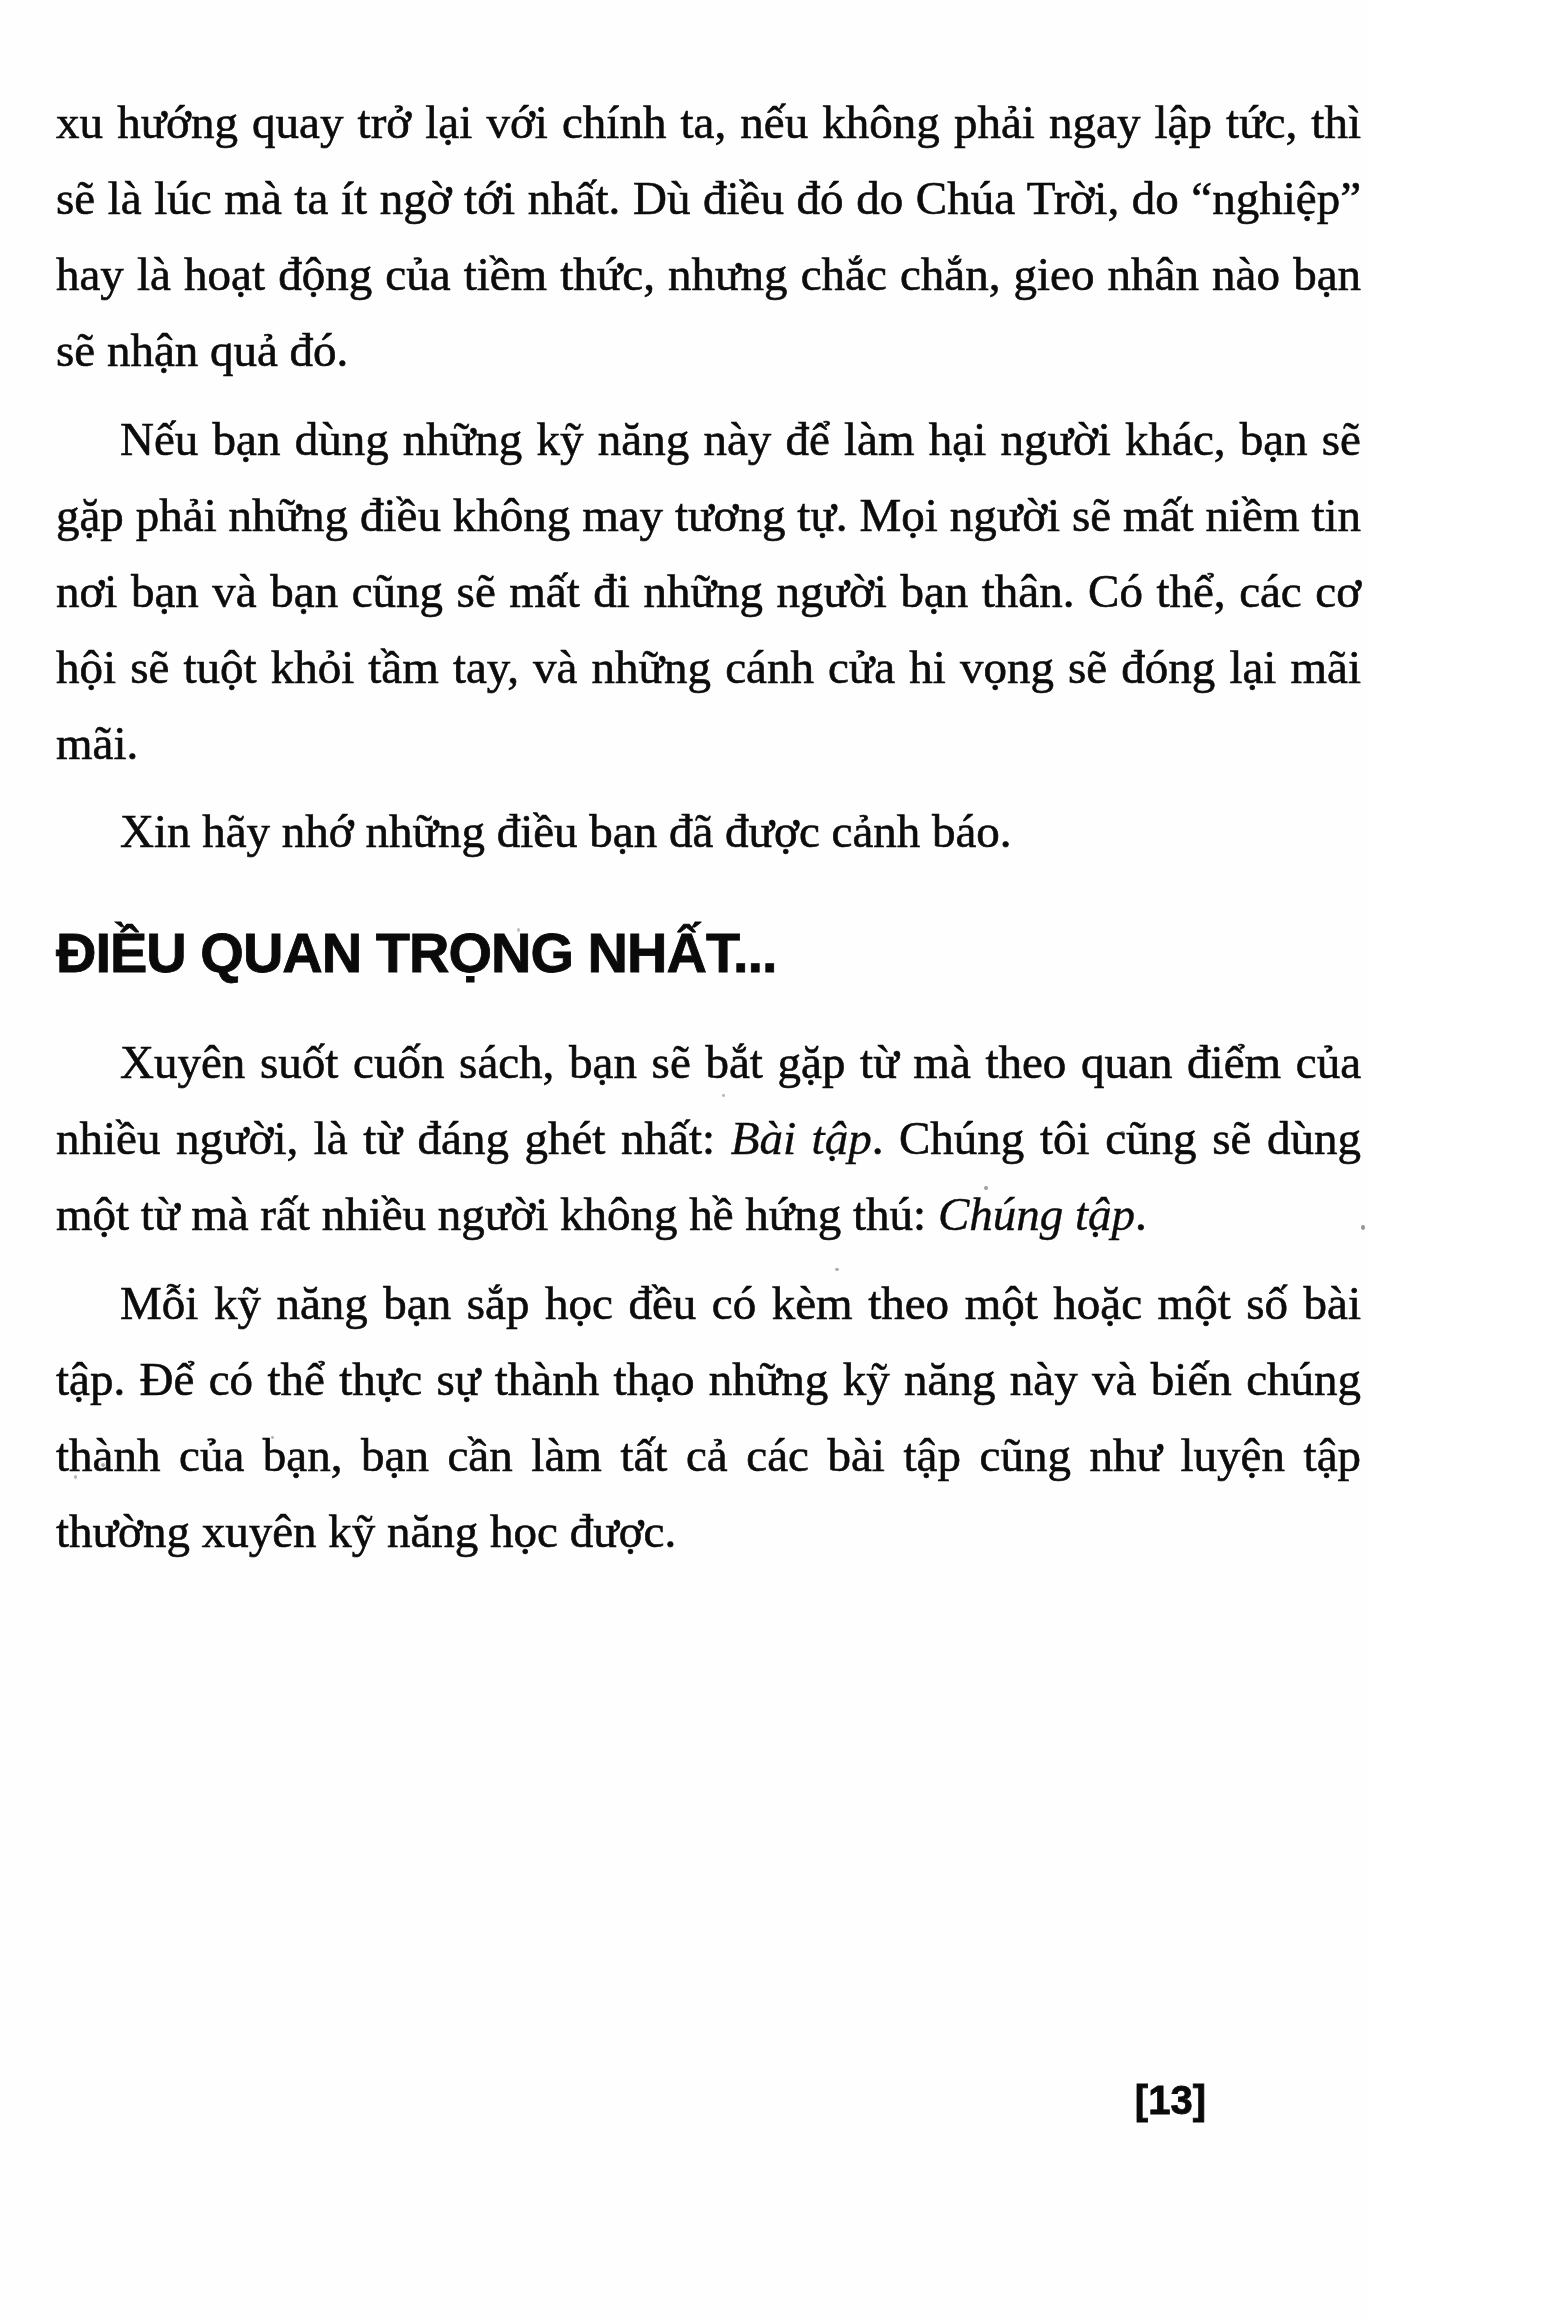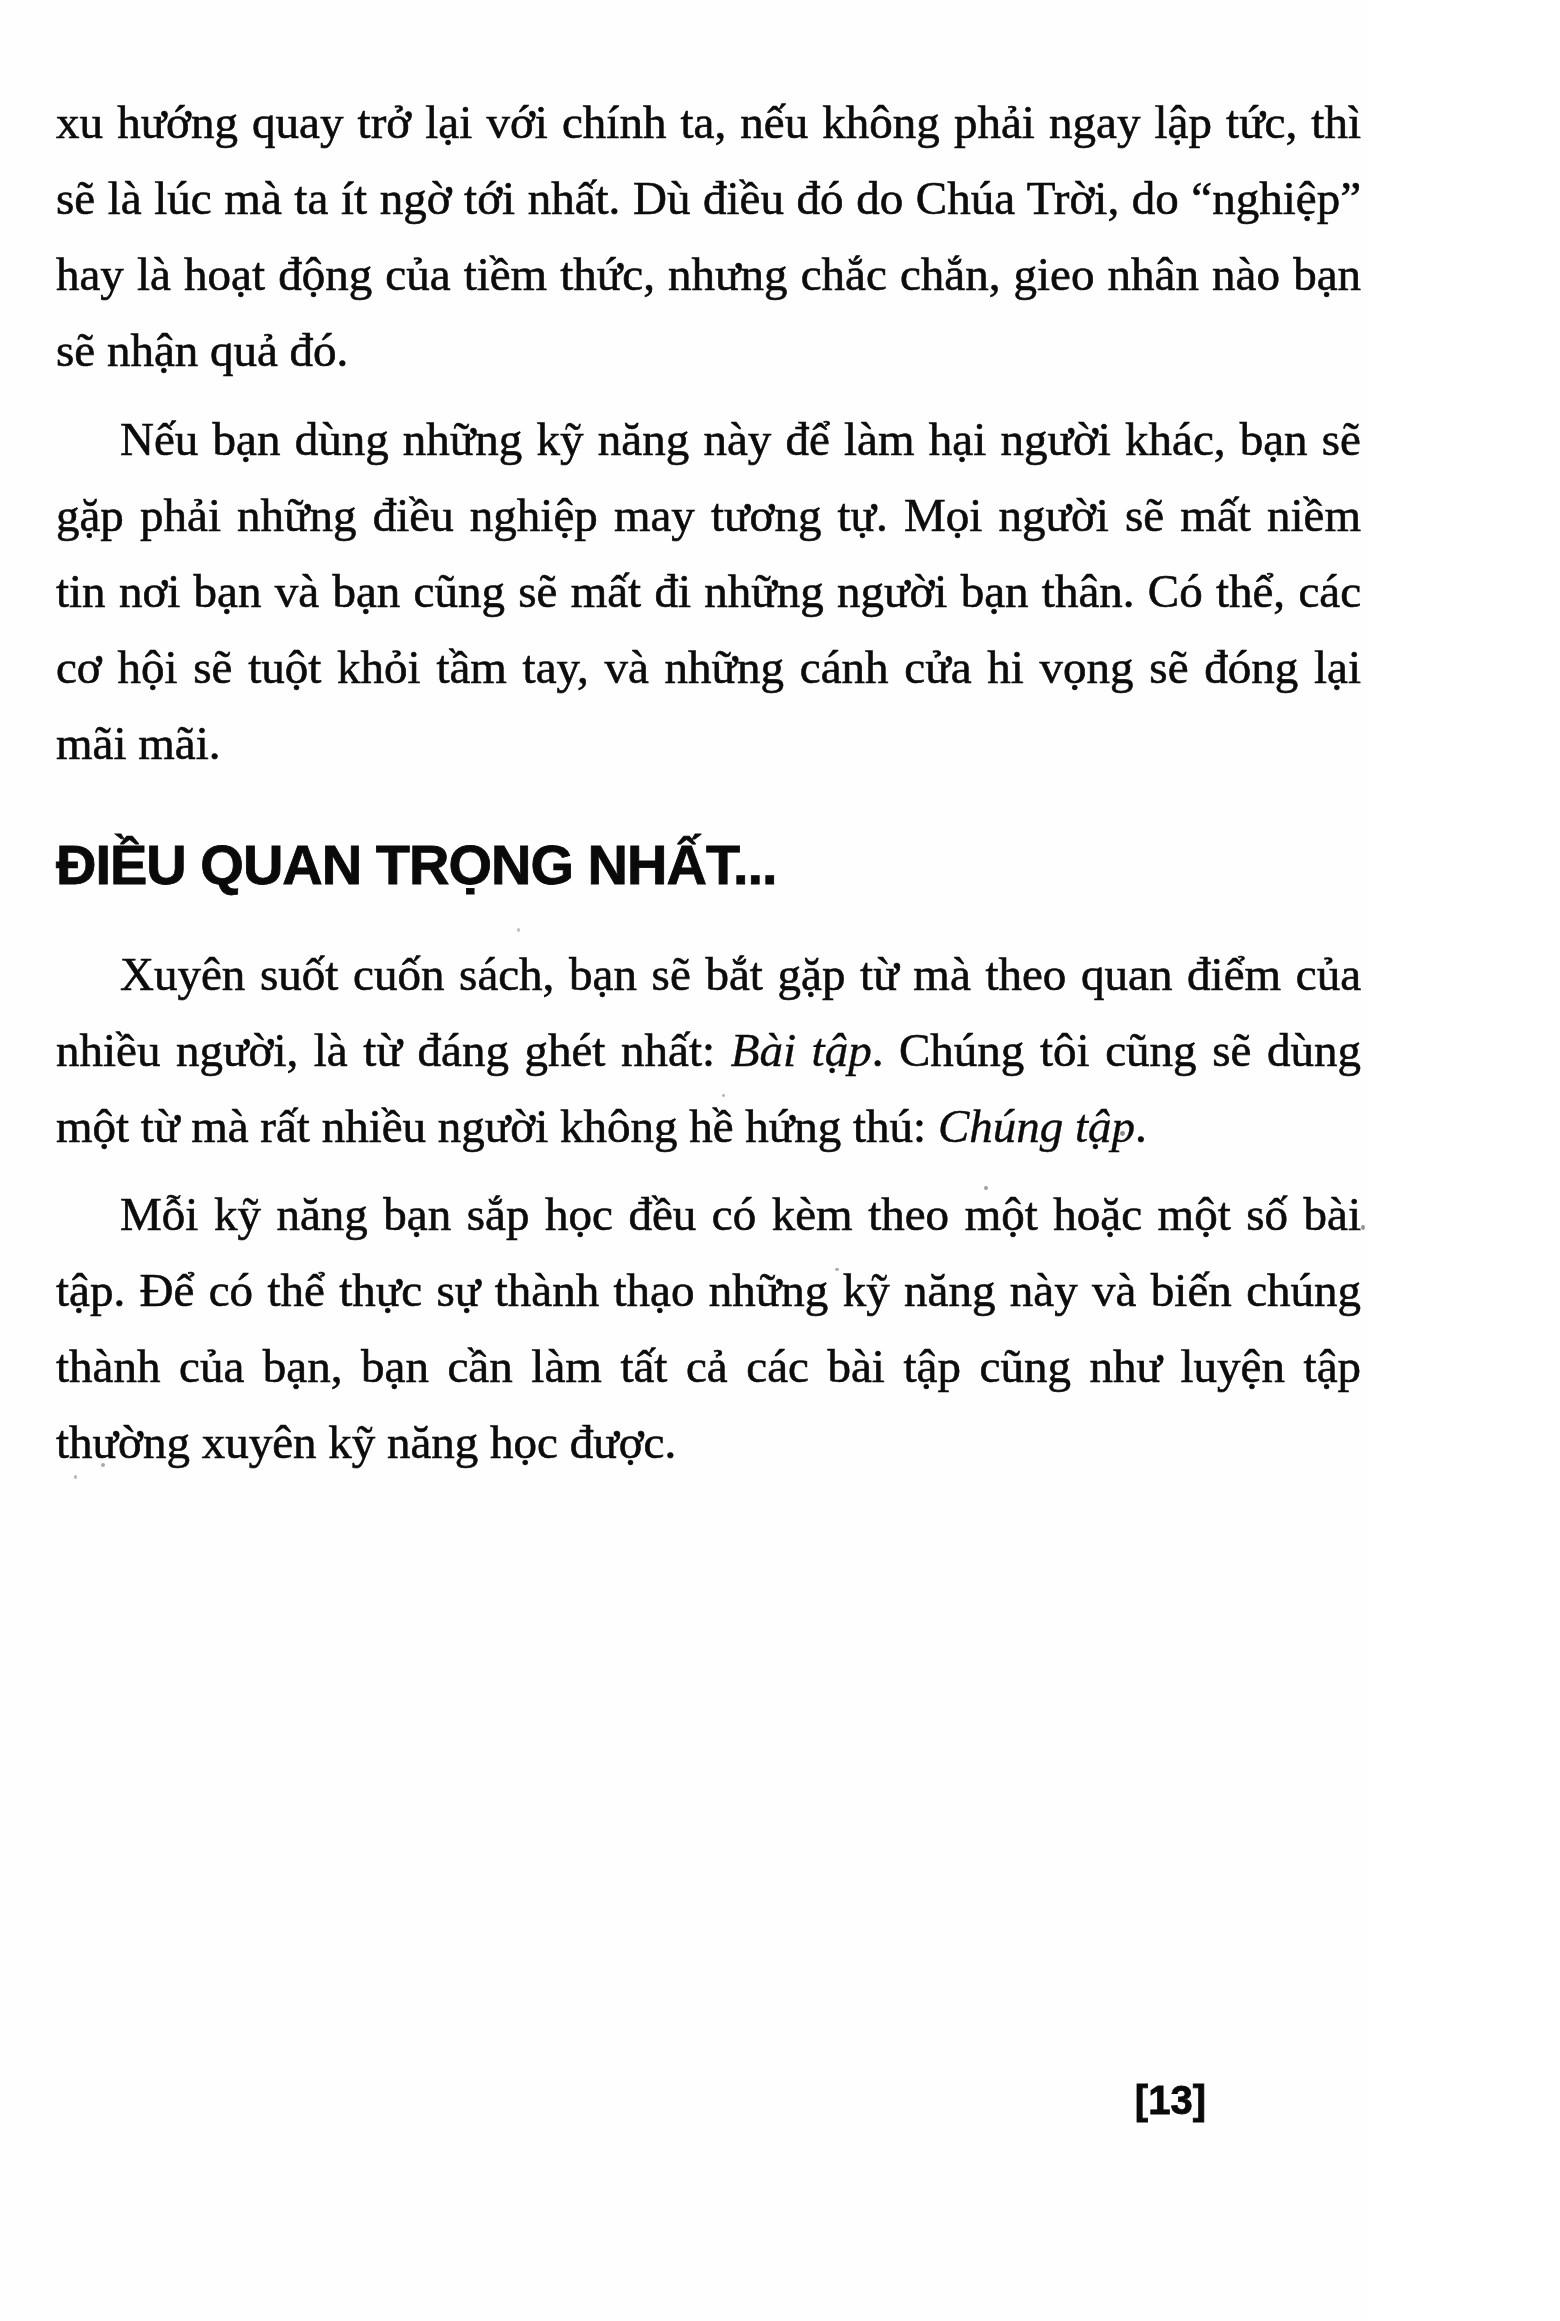--- a/index.html
+++ b/index.html
@@ -76,23 +76,24 @@
 </style>
 </head>
 <body>
 
 <div class="page">
 
   <main class="text-block">
 
     <p class="body-text no-indent">xu hướng quay trở lại với chính ta, nếu không phải ngay lập tức, thì sẽ là lúc mà ta ít ngờ tới nhất. Dù điều đó do Chúa Trời, do “nghiệp” hay là hoạt động của tiềm thức, nhưng chắc chắn, gieo nhân nào bạn sẽ nhận quả đó.</p>
 
-    <p class="body-text indent">Nếu bạn dùng những kỹ năng này để làm hại người khác, bạn sẽ gặp phải những điều nghiệp may tương tự. Mọi người sẽ mất niềm tin nơi bạn và bạn cũng sẽ mất đi những người bạn thân. Có thể, các cơ hội sẽ tuột khỏi tầm tay, và những cánh cửa hi vọng sẽ đóng lại mãi mãi.</p>
+    <p class="body-text indent">Nếu bạn dùng những kỹ năng này để làm hại người khác, bạn sẽ gặp phải những điều không may tương tự. Mọi người sẽ mất niềm tin nơi bạn và bạn cũng sẽ mất đi những người bạn thân. Có thể, các cơ hội sẽ tuột khỏi tầm tay, và những cánh cửa hi vọng sẽ đóng lại mãi mãi.</p>
 
 
+    <p class="body-text indent">Xin hãy nhớ những điều bạn đã được cảnh báo.</p>
 
     <h2 class="section-heading">ĐIỀU QUAN TRỌNG NHẤT...</h2>
 
     <p class="body-text indent"><span>Xuyên suốt cuốn sách, bạn sẽ bắt gặp từ mà theo quan điểm của nhiều người, là từ đáng ghét nhất: </span><em>Bài tập</em><span>. Chúng tôi cũng sẽ dùng một từ mà rất nhiều người không hề hứng thú: </span><em>Chúng tập</em><span>.</span></p>
 
     <p class="body-text indent">Mỗi kỹ năng bạn sắp học đều có kèm theo một hoặc một số bài tập. Để có thể thực sự thành thạo những kỹ năng này và biến chúng thành của bạn, bạn cần làm tất cả các bài tập cũng như luyện tập thường xuyên kỹ năng học được.</p>
 
   </main>
 
   <div class="page-number">[13]</div>

